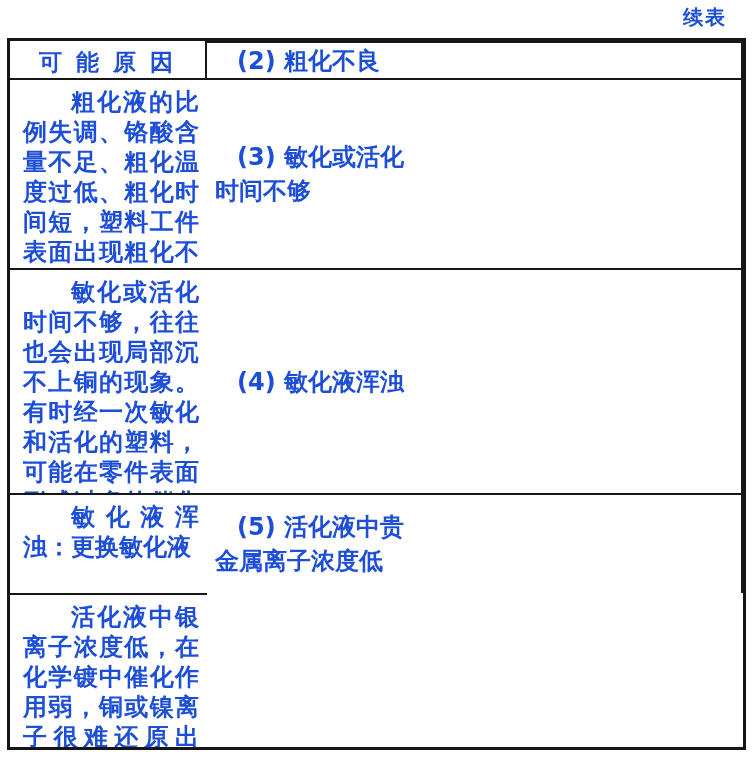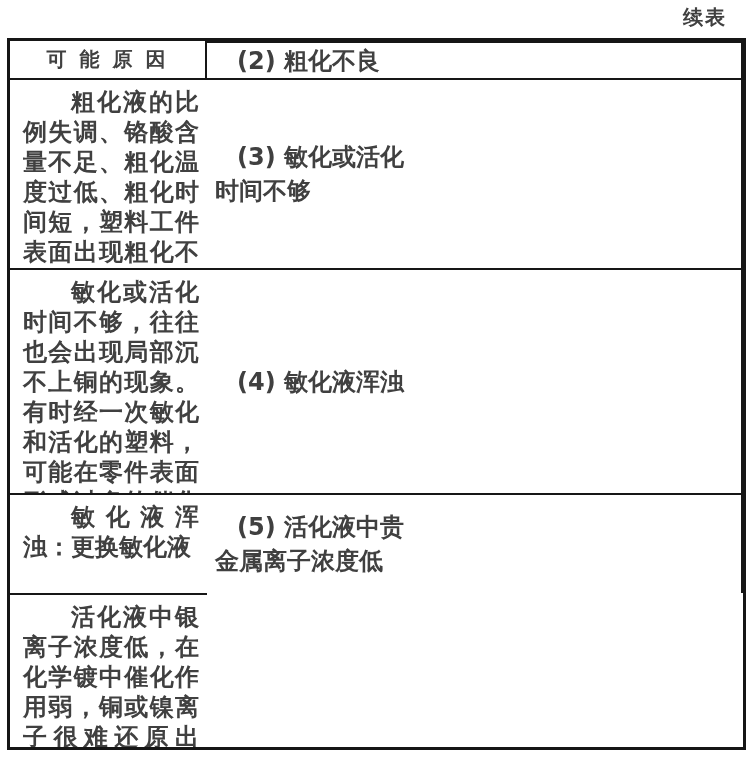--- a/index.html
+++ b/index.html
@@ -5,21 +5,21 @@
   html, body {
     margin: 0;
     padding: 0;
     background: #ffffff;
   }
   .page {
     position: relative;
     width: 754px;
     height: 757px;
     background: #ffffff;
-    color: #404040;
+    color: #1d4ed8;
     font-family: "DejaVu Sans", "Liberation Sans", sans-serif;
     font-weight: bold;
     overflow: hidden;
   }
   .continued-label {
     position: absolute;
     top: 4px;
     right: 27px;
     font-size: 20px;
     letter-spacing: 2px;
@@ -42,23 +42,23 @@
     overflow: hidden;
   }
   .col-left {
     border-right: 2px solid #161616;
   }
   .row-body {
     border-top: 2px solid #161616;
   }
   .head-cell {
     display: flex;
-    align-items: center;
+    align-items: flex-end;
     justify-content: center;
-    font-size: 20px;
+    font-size: 23px;
     letter-spacing: 3px;
   }
   .cause-cell {
     display: flex;
     align-items: center;
   }
   .cause-text {
     width: 100%;
     padding: 0 8px;
     font-size: 24px;

